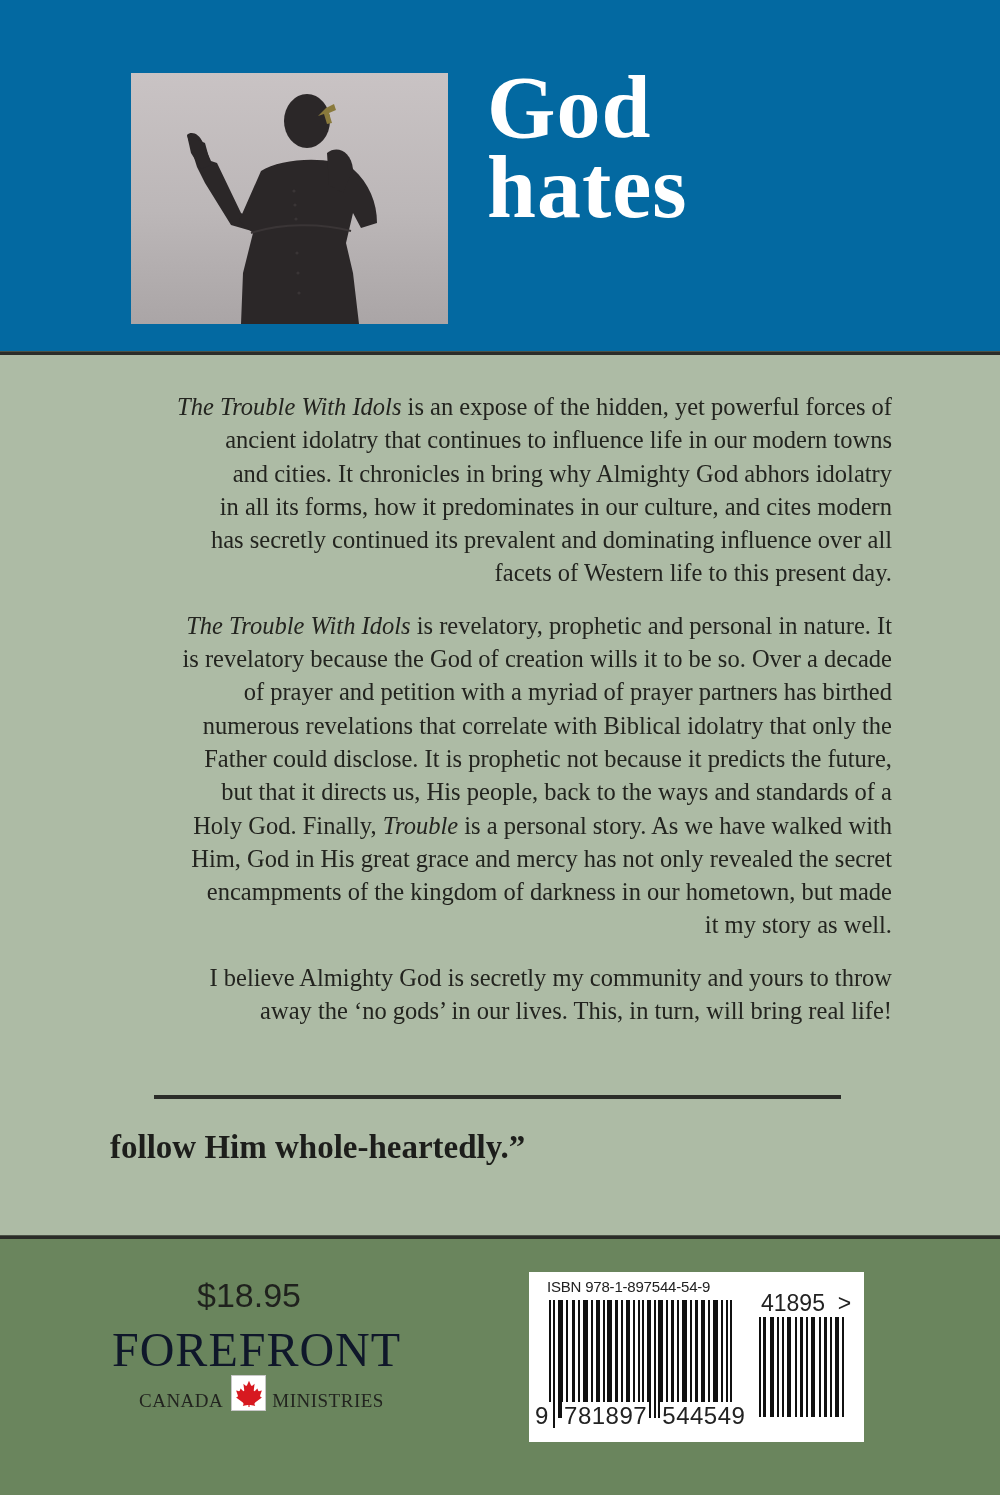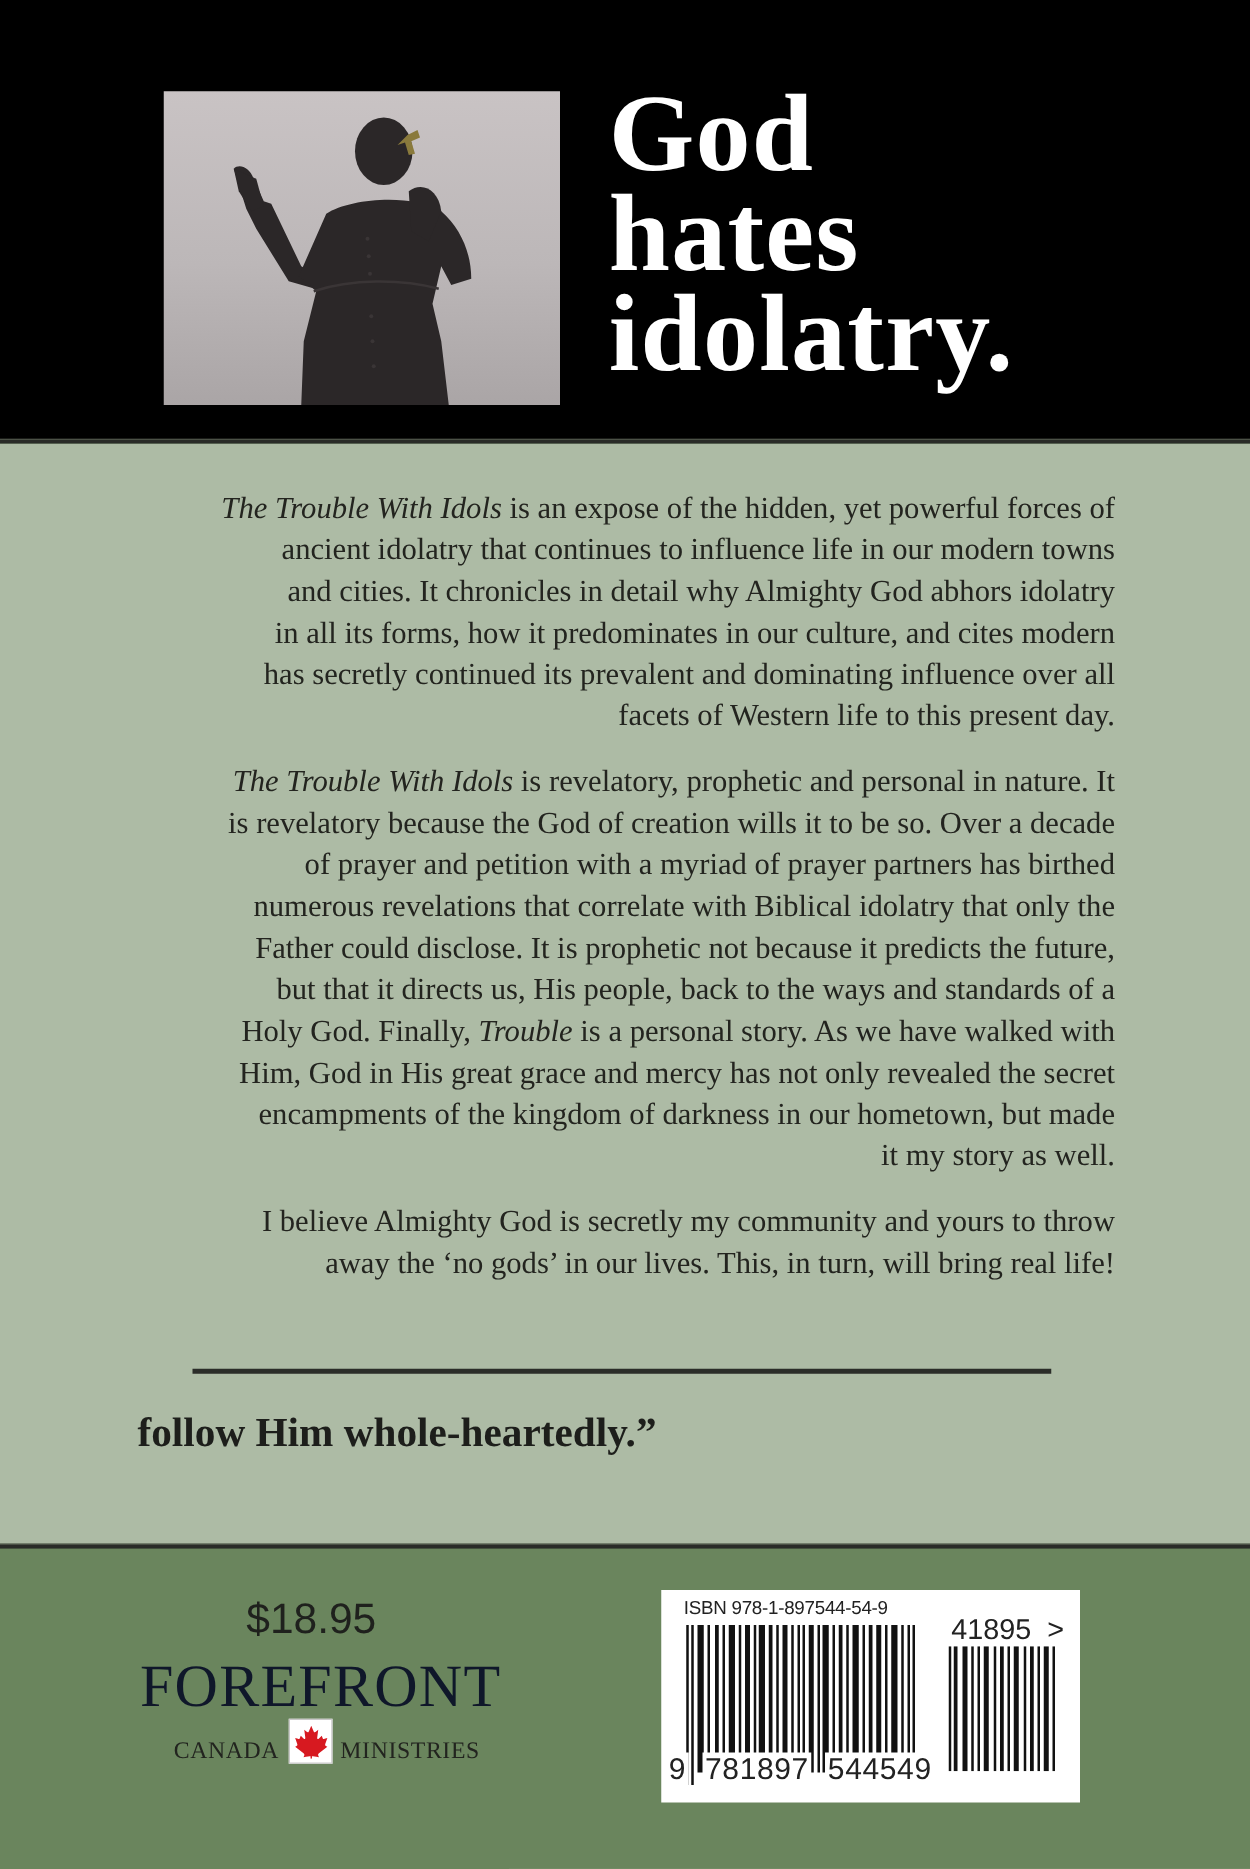--- a/index.html
+++ b/index.html
@@ -7,21 +7,21 @@
     body {
       position: relative;
       background: #6a855d;
       font-family: "Liberation Serif", "DejaVu Serif", serif;
       color: #1e1f1c;
     }
 
     
     .top-band {
       position: absolute; left: 0; top: 0; width: 1000px; height: 352px;
-      background: #000000;
+      background: #0369a1;
     }
     .photo {
       position: absolute; left: 131px; top: 73px; width: 317px; height: 251px;
       background: linear-gradient(180deg, #c9c3c4 0%, #bcb7b8 55%, #aaa5a6 100%);
       overflow: hidden;
     }
     .photo svg { position: absolute; left: 0; top: 0; width: 317px; height: 251px; }
 
     .headline {
       position: absolute; left: 487px; top: 68px;
@@ -158,33 +158,32 @@
           <circle cx="168" cy="220" r="1.6"></circle>
       </g>
 
       <path d="M120 160 C150 150 190 150 220 158" stroke="#3a3536" stroke-width="2" fill="none"></path>
     </svg>
   </div>
 
   <div class="headline">
     <div>God</div>
     <div>hates</div>
-    <div>idolatry.</div>
   </div>
 </section>
 
 <div class="rule-thick rule-top"></div>
 
 <section class="mid-panel"></section>
 
 <div class="body-text">
   <p>
     <span class="line"><em>The Trouble With Idols</em><span> is an expose of the hidden, yet powerful forces of</span></span>
     <span class="line">ancient idolatry that continues to influence life in our modern towns</span>
-    <span class="line">and cities. It chronicles in detail why Almighty God abhors idolatry</span>
+    <span class="line">and cities. It chronicles in bring why Almighty God abhors idolatry</span>
     <span class="line">in all its forms, how it predominates in our culture, and cites modern</span>
     <span class="line">has secretly continued its prevalent and dominating influence over all</span>
     <span class="line">facets of Western life to this present day.</span>
   </p>
   <p>
     <span class="line"><em>The Trouble With Idols</em><span> is revelatory, prophetic and personal in nature. It</span></span>
     <span class="line">is revelatory because the God of creation wills it to be so. Over a decade</span>
     <span class="line">of prayer and petition with a myriad of prayer partners has birthed</span>
     <span class="line">numerous revelations that correlate with Biblical idolatry that only the</span>
     <span class="line">Father could disclose. It is prophetic not because it predicts the future,</span>

